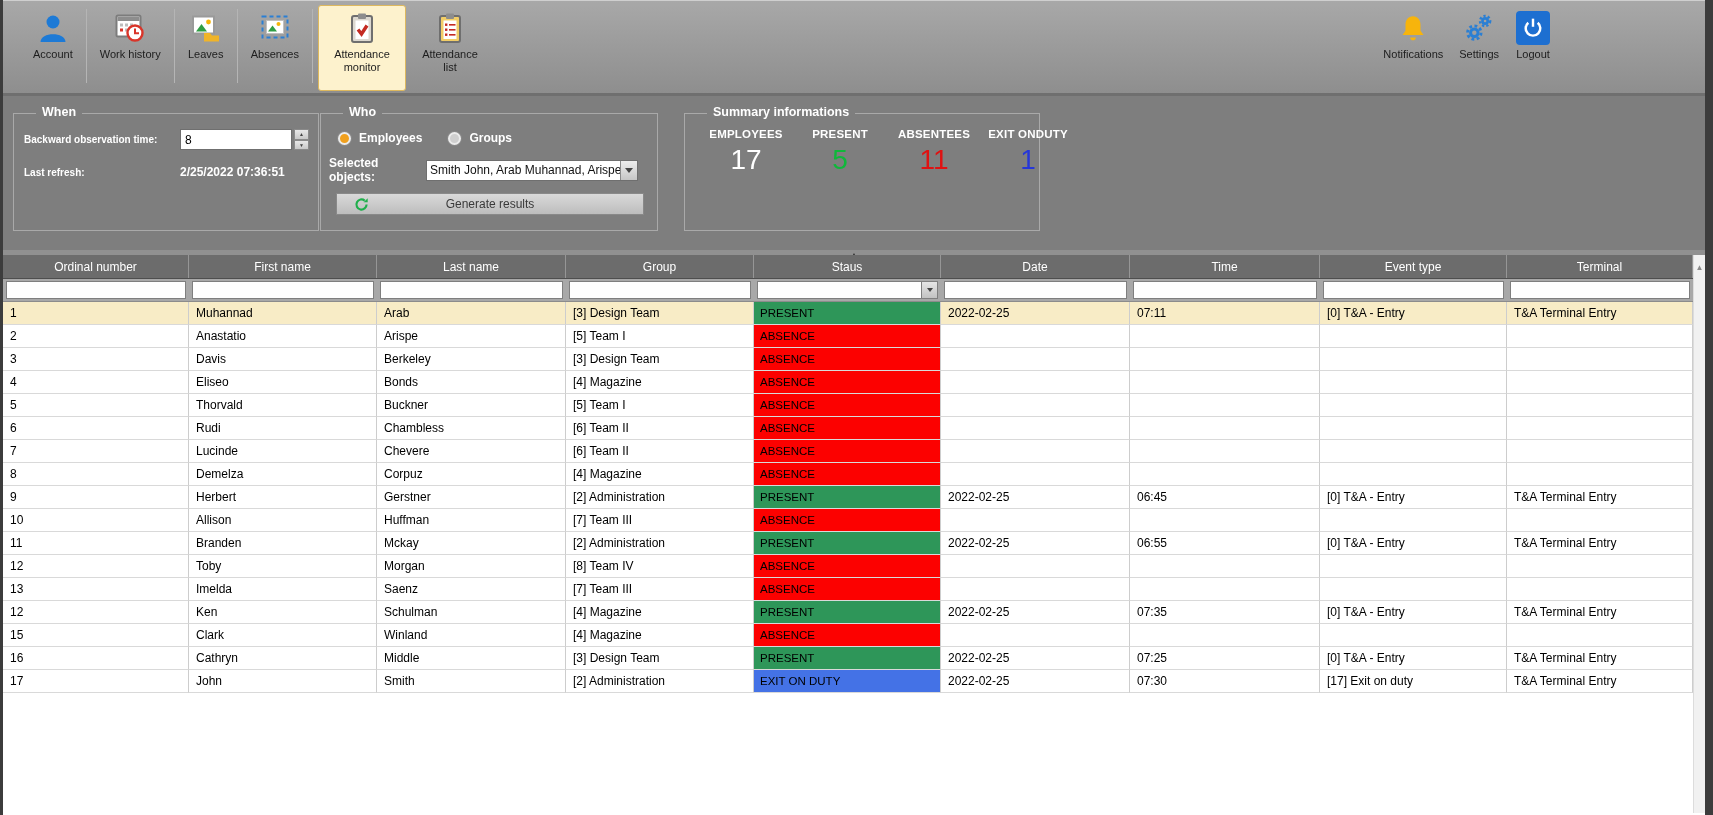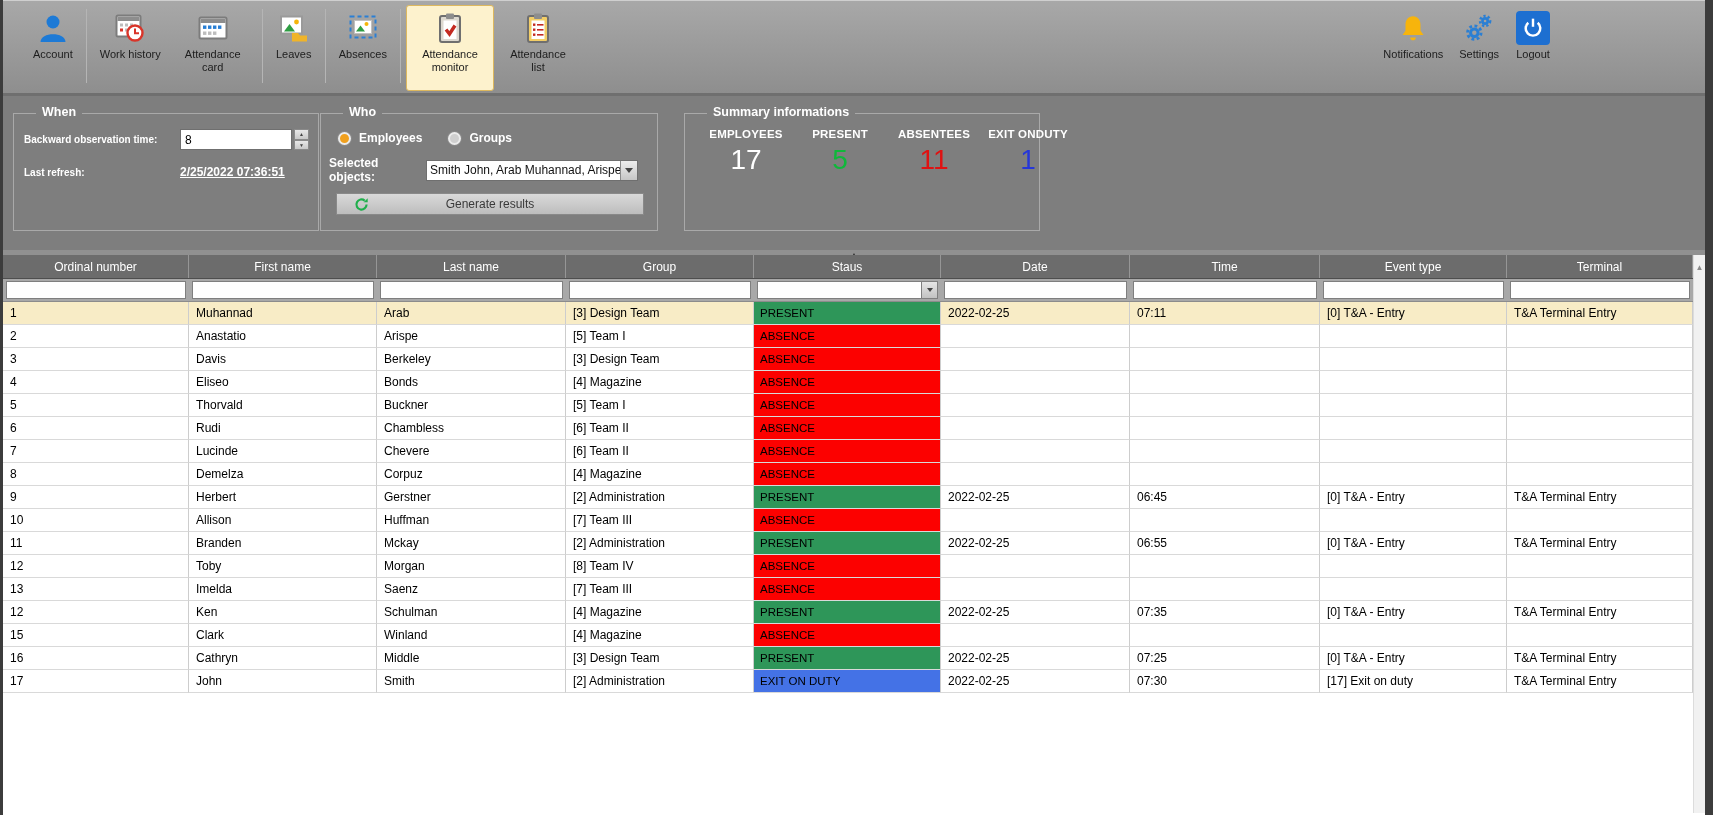--- a/index.html
+++ b/index.html
@@ -27,21 +27,21 @@
   
   .panels { height:154px; background:#7e7e7e; position:relative; }
   .groupbox { position:absolute; top:17px; height:118px; border:1px solid #a9a9a9; }
   .gb-when { left:10px; width:306px; }
   .gb-who { left:317px; width:338px; }
   .gb-summary { left:681px; width:356px; }
   .gb-title { position:absolute; top:-9px; left:22px; background:#7e7e7e; padding:0 6px;
               color:#fff; font-weight:bold; font-size:12.5px; }
   .form-row { display:flex; align-items:center; margin:15px 0 0 10px; }
   .form-label { width:156px; color:#fff; font-weight:bold; font-size:10px; }
-  .form-value { color:#fff; font-weight:bold; font-size:12px;text-decoration:underline; }
+  .form-value { color:#fff; font-weight:bold; font-size:12px; }
   .spin-wrap { display:flex; }
   .spin-input { width:112px; height:21px; border:1px solid #6f6f6f; font-size:12px; padding:0 4px;
                 font-family:"Liberation Sans", sans-serif; }
   .spinner { width:15px; height:21px; margin-left:2px; display:flex; flex-direction:column; }
   .spin-btn { flex:1; background:linear-gradient(#e8e8e8,#c9c9c9); border:1px solid #8a8a8a;
               font-size:5px; color:#444; line-height:8px; text-align:center; }
   .radio-row { display:flex; align-items:center; gap:8px; margin:17px 0 0 17px; }
   .radio { width:13px; height:13px; border-radius:50%; border:2px solid #ececec;
            box-shadow:0 0 0 1px #8a8a8a; background:#cfcfcf; }
   .radio.on { background:#f0a01e; }
@@ -121,36 +121,20 @@
               <rect x="16" y="11.5" width="3" height="3" fill="#bdbdbd"></rect>
               <rect x="6" y="16.5" width="3" height="3" fill="#d9352a"></rect>
               <rect x="11" y="16.5" width="3" height="3" fill="#bdbdbd"></rect>
               <circle cx="21" cy="21" r="7.5" fill="#fff" stroke="#d9352a" stroke-width="2.4"></circle>
               <path d="M21 16.5 v4.8 h4" stroke="#d9352a" stroke-width="2" fill="none"></path>
             </svg>
         </span>
         <span class="lbl">Work history</span>
       </div>
 
-      <div class="ribbon-btn">
-        <span class="icn">
-          <svg width="32" height="32" viewBox="0 0 32 32">
-              <rect x="2.5" y="5.5" width="27" height="21" rx="1.5" fill="#fff" stroke="#7c7c7c" stroke-width="2"></rect>
-              <rect x="3.5" y="6.5" width="25" height="4.5" fill="#8d8d8d"></rect>
-              <rect x="6" y="13.5" width="3.4" height="3.4" fill="#2a7fd4"></rect>
-              <rect x="11" y="13.5" width="3.4" height="3.4" fill="#2a7fd4"></rect>
-              <rect x="16" y="13.5" width="3.4" height="3.4" fill="#2a7fd4"></rect>
-              <rect x="21" y="13.5" width="3.4" height="3.4" fill="#2a7fd4"></rect>
-              <rect x="6" y="19.5" width="3.4" height="3.4" fill="#bdbdbd"></rect>
-              <rect x="11" y="19.5" width="3.4" height="3.4" fill="#bdbdbd"></rect>
-              <rect x="16" y="19.5" width="3.4" height="3.4" fill="#bdbdbd"></rect>
-            </svg>
-        </span>
-        <span class="lbl">Attendance card</span>
-      </div>
 
       <div class="rb-sep"></div>
 
       <div class="ribbon-btn">
         <span class="icn">
           <svg width="32" height="32" viewBox="0 0 32 32">
               <rect x="3" y="4.5" width="21" height="17" fill="#fff" stroke="#9a9a9a" stroke-width="2"></rect>
               <circle cx="18.5" cy="10" r="2.4" fill="#f5b50a"></circle>
               <path d="M6 19.5 l5.5-7.5 5.5 7.5 z" fill="#2f9e44"></path>
               <path d="M14 21 h6 l2 2.5 h7 v6 h-15 z" fill="#f0b429"></path>

